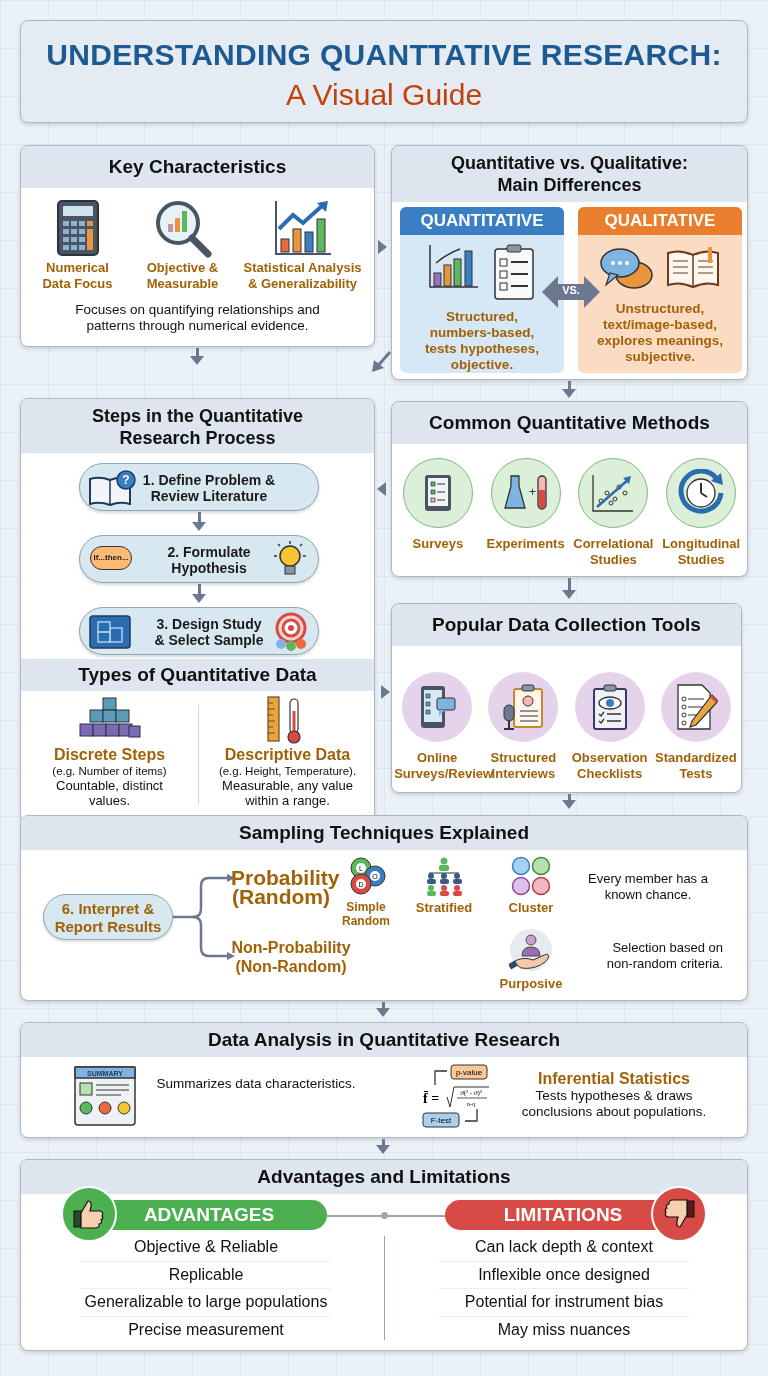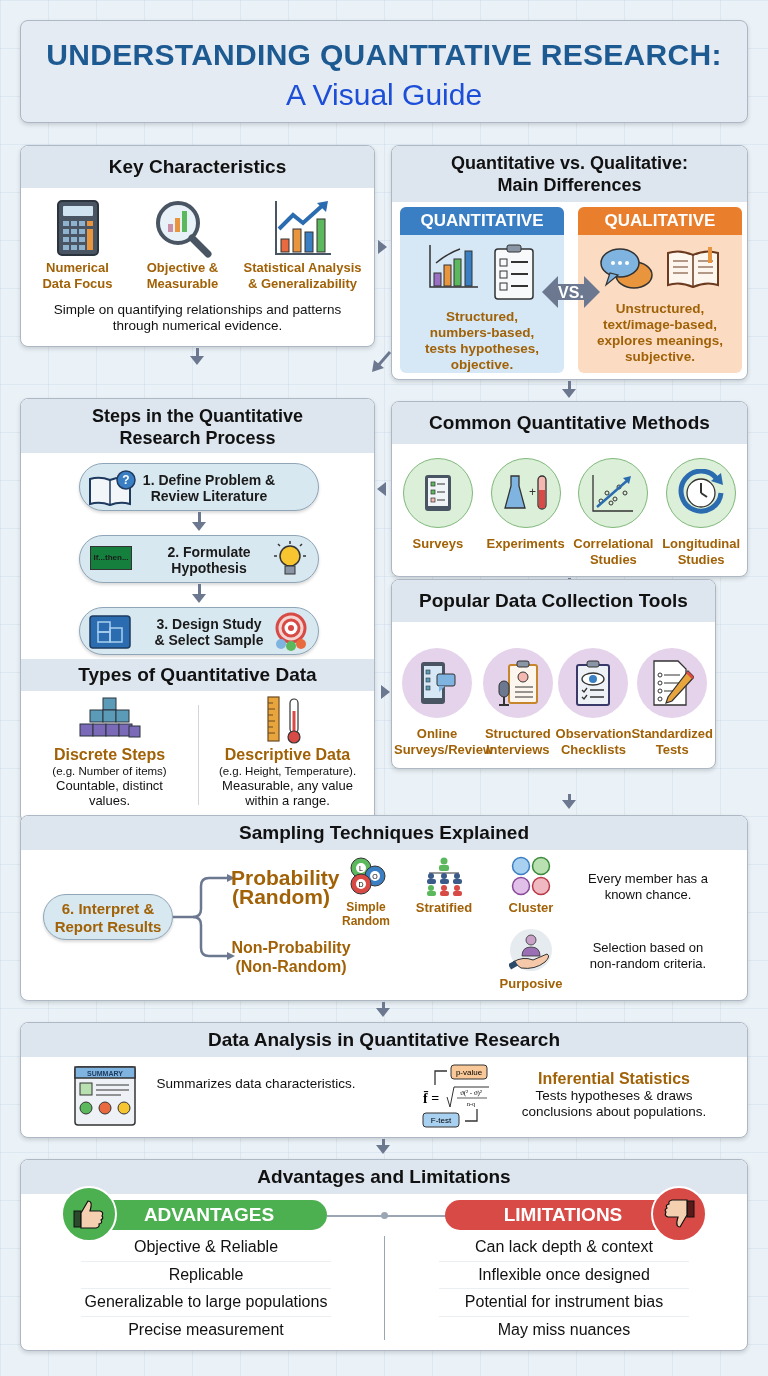--- a/index.html
+++ b/index.html
@@ -33,21 +33,21 @@
   }
   .title-card {
     left: 20px; top: 20px; width: 728px; height: 103px;
     background: #e4ebf2;
     text-align: center;
   }
   .title-main {
     color: #1e5a92; font-weight: bold; font-size: 30px; letter-spacing: 0.3px;
     margin-top: 17px; display: block;
   }
-  .title-sub { font-size: 30px; color: #1d4ed8; display: block; margin-top: 6px; }
+  .title-sub { font-size: 30px; color: #c2410c; display: block; margin-top: 6px; }
 
   .lbl { font-weight: bold; font-size: 13px; text-align: center; line-height: 16px; color: #a16207; }
   .txt { font-size: 13px; text-align: center; line-height: 16px; color: #111; }
   .icon-box { display: flex; align-items: center; justify-content: center; }
 
   .arrow-d { position: absolute; width: 0; height: 0; border-left: 7px solid transparent; border-right: 7px solid transparent; border-top: 9px solid #6b7890; }
   .arrow-r { position: absolute; width: 0; height: 0; border-top: 7px solid transparent; border-bottom: 7px solid transparent; border-left: 9px solid #6b7890; }
   .arrow-l { position: absolute; width: 0; height: 0; border-top: 7px solid transparent; border-bottom: 7px solid transparent; border-right: 9px solid #6b7890; }
   .vline { position: absolute; width: 3px; background: #6b7890; }
 
@@ -132,21 +132,21 @@
             <rect x="32" y="33" width="8" height="20" fill="#3a7fc4" stroke="#333" stroke-width="1"></rect>
             <rect x="44" y="20" width="8" height="33" fill="#5cb85c" stroke="#333" stroke-width="1"></rect>
             <polyline points="6,30 20,16 30,24 50,6" fill="none" stroke="#2b6cb0" stroke-width="4"></polyline>
             <polygon points="55,2 44,4 53,13" fill="#2b6cb0"></polygon>
           </svg>
       </div>
       <div class="lbl" style="white-space:pre-line;">Statistical Analysis
 &amp; Generalizability</div>
     </div>
   </div>
-  <div class="txt" style="padding:10px 30px 0; font-size:13.5px;">Simple on quantifying relationships and patterns through numerical evidence.</div>
+  <div class="txt" style="padding:10px 30px 0; font-size:13.5px;">Focuses on quantifying relationships and patterns through numerical evidence.</div>
 </div>
 
 <div class="card" style="left:391px; top:145px; width:357px; height:235px;">
   <div class="card-head" style="white-space:pre-line; height:56px; padding-top:6px; font-size:18px;">Quantitative vs. Qualitative:
 Main Differences</div>
   <div class="col-box" style="left:8px; top:61px; width:164px; height:166px; background:#d6e7f5;">
     <div class="col-head" style="background:#3a7fc4;">QUANTITATIVE</div>
     <div style="display:flex; justify-content:center; gap:12px; padding:8px 0 0;">
       <span><svg width="52" height="46" viewBox="0 0 52 46">
             <path d="M2 2 V44 H50" fill="none" stroke="#333" stroke-width="1.5"></path>
@@ -199,21 +199,21 @@
     </div>
     <div class="lbl" style="white-space:pre-line; font-size:13.5px; margin-top:6px;">Unstructured,
 text/image-based,
 explores meanings,
 subjective.</div>
   </div>
   <div class="abs icon-box" style="left:150px; top:128px; width:58px; height:36px;">
     <svg width="58" height="36" viewBox="0 0 58 36">
         <polygon points="0,18 16,2 16,10 42,10 42,2 58,18 42,34 42,26 16,26 16,34" fill="#6b7890"></polygon>
       </svg>
-    <span class="abs" style="left:0; right:0; top:10px; text-align:center; color:#fff; font-weight:bold; font-size:16px;">VS.</span>
+    <span class="abs" style="left:0; right:0; top:10px; text-align:center; color:#fff; font-weight:bold; font-size:11px;">VS.</span>
   </div>
 </div>
 
 <div class="arrow-r" style="left:378px; top:240px;"></div>
 <div class="vline" style="left:196px; top:348px; height:10px;"></div>
 <div class="arrow-d" style="left:190px; top:356px;"></div>
 <div class="abs" style="left:370px; top:350px;"><svg width="22" height="24">
       <line x1="20" y1="2" x2="6" y2="18" stroke="#6b7890" stroke-width="3"></line>
       <polygon points="2,22 4,10 14,18" fill="#6b7890"></polygon>
     </svg></div>
@@ -231,21 +231,21 @@
           <circle cx="38" cy="10" r="9" fill="#3a7fc4" stroke="#1e3a5f" stroke-width="1.5"></circle>
           <text x="38" y="14" font-size="12" font-weight="bold" fill="#fff" text-anchor="middle" font-family="Liberation Sans, sans-serif">?</text>
         </svg></span>
     <div class="step-text" style="white-space:pre-line;">1. Define Problem &amp;
 Review Literature</div>
   </div>
   <div class="vline" style="left:177px; top:113px; height:12px;"></div>
   <div class="arrow-d" style="left:171px; top:123px;"></div>
 
   <div class="step" style="top:136px;">
-    <span class="abs" style="left:10px; top:10px; width:42px; height:24px; border:1.5px solid #333; border-radius:0; background:#15803d; font-size:8px; font-weight:bold; text-align:center; line-height:22px;">If...then...</span>
+    <span class="abs" style="left:10px; top:10px; width:42px; height:24px; border:1.5px solid #333; border-radius:12px; background:#fdba74; font-size:8px; font-weight:bold; text-align:center; line-height:22px;">If...then...</span>
     <div class="step-text" style="white-space:pre-line;">2. Formulate
 Hypothesis</div>
     <span class="abs" style="right:12px; top:4px;"><svg width="32" height="40" viewBox="0 0 32 40">
           <circle cx="16" cy="16" r="10" fill="#f6c530" stroke="#333" stroke-width="1.5"></circle>
           <rect x="11" y="26" width="10" height="8" fill="#8a95a5" stroke="#333"></rect>
           <g stroke="#333" stroke-width="1.5">
             <line x1="16" y1="1" x2="16" y2="4"></line>
             <line x1="3" y1="16" x2="0" y2="16"></line>
             <line x1="29" y1="16" x2="32" y2="16"></line>
             <line x1="6" y1="6" x2="4" y2="4"></line>
@@ -386,21 +386,21 @@
       <div class="lbl" style="margin-top:8px; white-space:pre-line;">Longitudinal
 Studies</div>
     </div>
   </div>
 </div>
 
 <div class="vline" style="left:568px; top:578px; height:14px;"></div>
 <div class="arrow-d" style="left:562px; top:590px;"></div>
 
 <div class="arrow-r" style="left:381px; top:685px;"></div>
-<div class="card" style="left:391px; top:579px; width:325px; height:190px;">
+<div class="card" style="left:391px; top:603px; width:351px; height:190px;">
   <div class="card-head" style="height:42px; line-height:42px;">Popular Data Collection Tools</div>
   <div style="display:flex; justify-content:space-around; padding:26px 2px 0;">
     <div style="width:86px;">
       <div class="circle c-purple">
           <svg width="40" height="46" viewBox="0 0 40 46">
             <rect x="4" y="2" width="24" height="42" rx="3" fill="#4a5563"></rect>
             <rect x="7" y="6" width="18" height="32" fill="#d6e7f5"></rect>
             <g fill="#5b9bb8" stroke="#333" stroke-width=".6">
               <rect x="9" y="10" width="4" height="4"></rect>
               <rect x="9" y="18" width="4" height="4"></rect>
@@ -551,21 +551,21 @@
   <div class="abs" style="left:475px; top:112px; width:70px; text-align:center;">
     <span><svg width="44" height="44" viewBox="0 0 44 44">
           <circle cx="22" cy="22" r="21" fill="#e6ebef"></circle>
           <circle cx="22" cy="12" r="5" fill="#c8a0c8" stroke="#333" stroke-width=".8"></circle>
           <path d="M13 28 Q13 19 22 19 Q31 19 31 28 Z" fill="#9b6fb4" stroke="#333" stroke-width=".8"></path>
           <path d="M4 34 Q14 28 24 32 L38 26 Q42 28 36 34 Q26 42 12 40 Z" fill="#f4c8a8" stroke="#333" stroke-width="1"></path>
           <rect x="0" y="34" width="8" height="6" fill="#2b4a6a" transform="rotate(-30 4 37)"></rect>
         </svg></span>
     <div class="lbl" style="font-size:13px;">Purposive</div>
   </div>
-  <div class="txt abs" style="white-space:pre-line; left:552px; top:124px; width:150px;">Selection based on
+  <div class="txt abs" style="white-space:pre-line; left:552px; top:124px; width:150px;text-align:right;">Selection based on
 non-random criteria.</div>
 </div>
 
 <div class="vline" style="left:382px; top:1002px; height:8px;"></div>
 <div class="arrow-d" style="left:376px; top:1008px;"></div>
 
 <div class="card" style="left:20px; top:1022px; width:728px; height:116px;">
   <div class="card-head" style="height:34px; line-height:34px;">Data Analysis in Quantitative Research</div>
   <div class="abs" style="left:52px; top:42px;">
     <svg width="64" height="62" viewBox="0 0 64 62">

